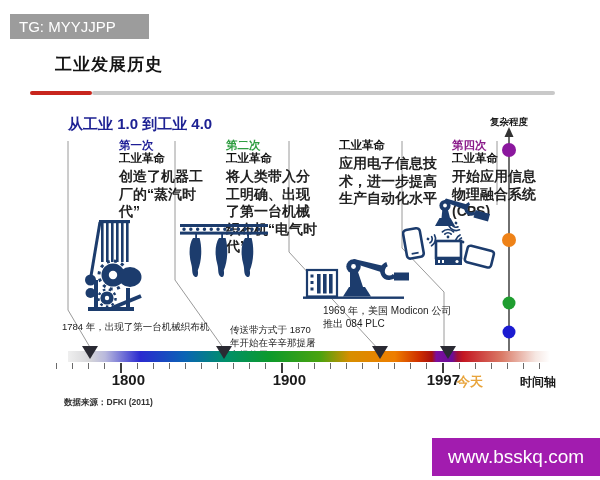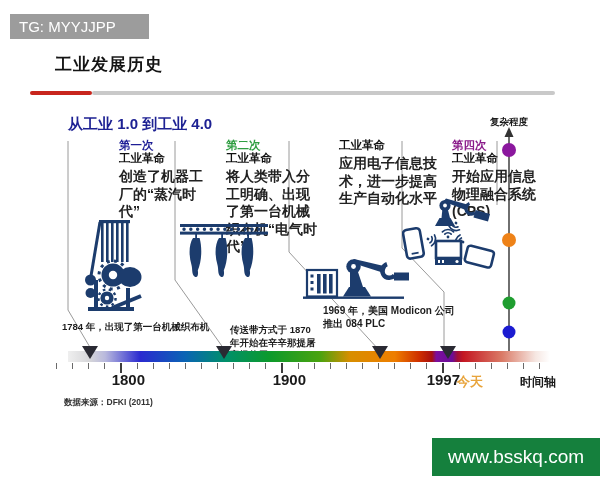--- a/index.html
+++ b/index.html
@@ -12,36 +12,36 @@
   .page-title { left:55px; top:53px; font-size:17px; font-weight:bold; color:#141414; letter-spacing:1px; }
   .rule-red  { left:30px; top:91px; width:62px; height:4px; background:#c8251d; border-radius:2px; }
   .rule-grey { left:92px; top:91px; width:463px; height:4px; background:#c9c9c9; border-radius:2px; }
   .diagram-heading { left:68px; top:115px; font-size:15px; font-weight:bold; color:#1d2193; }
   .complexity-label { left:478px; top:116px; width:62px; font-size:9.5px; font-weight:bold; color:#1a1a1a; text-align:center; }
   .overlay { left:0; top:0; }
   .col { top:139px;margin-left:44px; }
   .era    { font-size:11.5px; font-weight:bold; line-height:1.15; }
   .ctitle { font-size:11.5px; font-weight:bold; color:#101010; line-height:1.15; }
   .cdesc  { font-size:14px; font-weight:bold; color:#222; margin-top:3px; line-height:1.25; }
-  .caption { font-size:9.5px; font-weight:bold; color:#1d1d1d; line-height:1.32; }
+  .caption { font-size:9.5px; font-weight:normal; color:#1d1d1d; line-height:1.32; }
   .bar { left:68px; top:351px; width:482px; height:11px;
          background:linear-gradient(90deg,
            #efefef 0%, #d6d6d9 4.5%, #b9b9dd 7.7%, #2a2ad0 15%, #0a64b4 24.3%,
            #008f6b 32.6%, #0d9a2b 42%, #4aa30f 52.3%, #d88e00 58.5%, #ee7e00 67.8%,
            #cd2d00 73%, #a8100f 75.5%, #7c0e9c 76.4%, #6b0d99 79.7%, #a01038 80.8%,
            #c41722 82%, #da7a66 90%, #f6e7e2 97%, #ffffff 100%); }
   .tri { width:0; height:0; border-left:8px solid transparent; border-right:8px solid transparent;
          border-top:13px solid #2a2a33; top:346px; }
   .tick { position:absolute; top:363px; width:1px; height:6px; background:#6a6a6a; }
   .tick.major { width:2px; height:10px; background:#3d3d3d; }
   .yl { top:371px; width:50px; font-size:15px; font-weight:bold; color:#1a1a1a; text-align:right; }
   .today { top:373px; width:44px; font-size:13px; font-weight:bold; text-align:center; }
   .axis-label { top:374px; width:60px; font-size:12px; font-weight:bold; color:#1a1a1a; }
   .source { left:64px; top:397px; font-size:8.5px; font-weight:bold; color:#333; }
-  .watermark { left:432px; top:438px; width:168px; height:38px; background:#15803d; color:#fff;
+  .watermark { left:432px; top:438px; width:168px; height:38px; background:#a21caf; color:#fff;
                font-size:19px; line-height:38px; text-align:center; }
 </style>
 </head>
 <body>
 
 <div class="stage">
 
   <div class="abs page-title">工业发展历史</div>
 
   <div class="abs banner">

